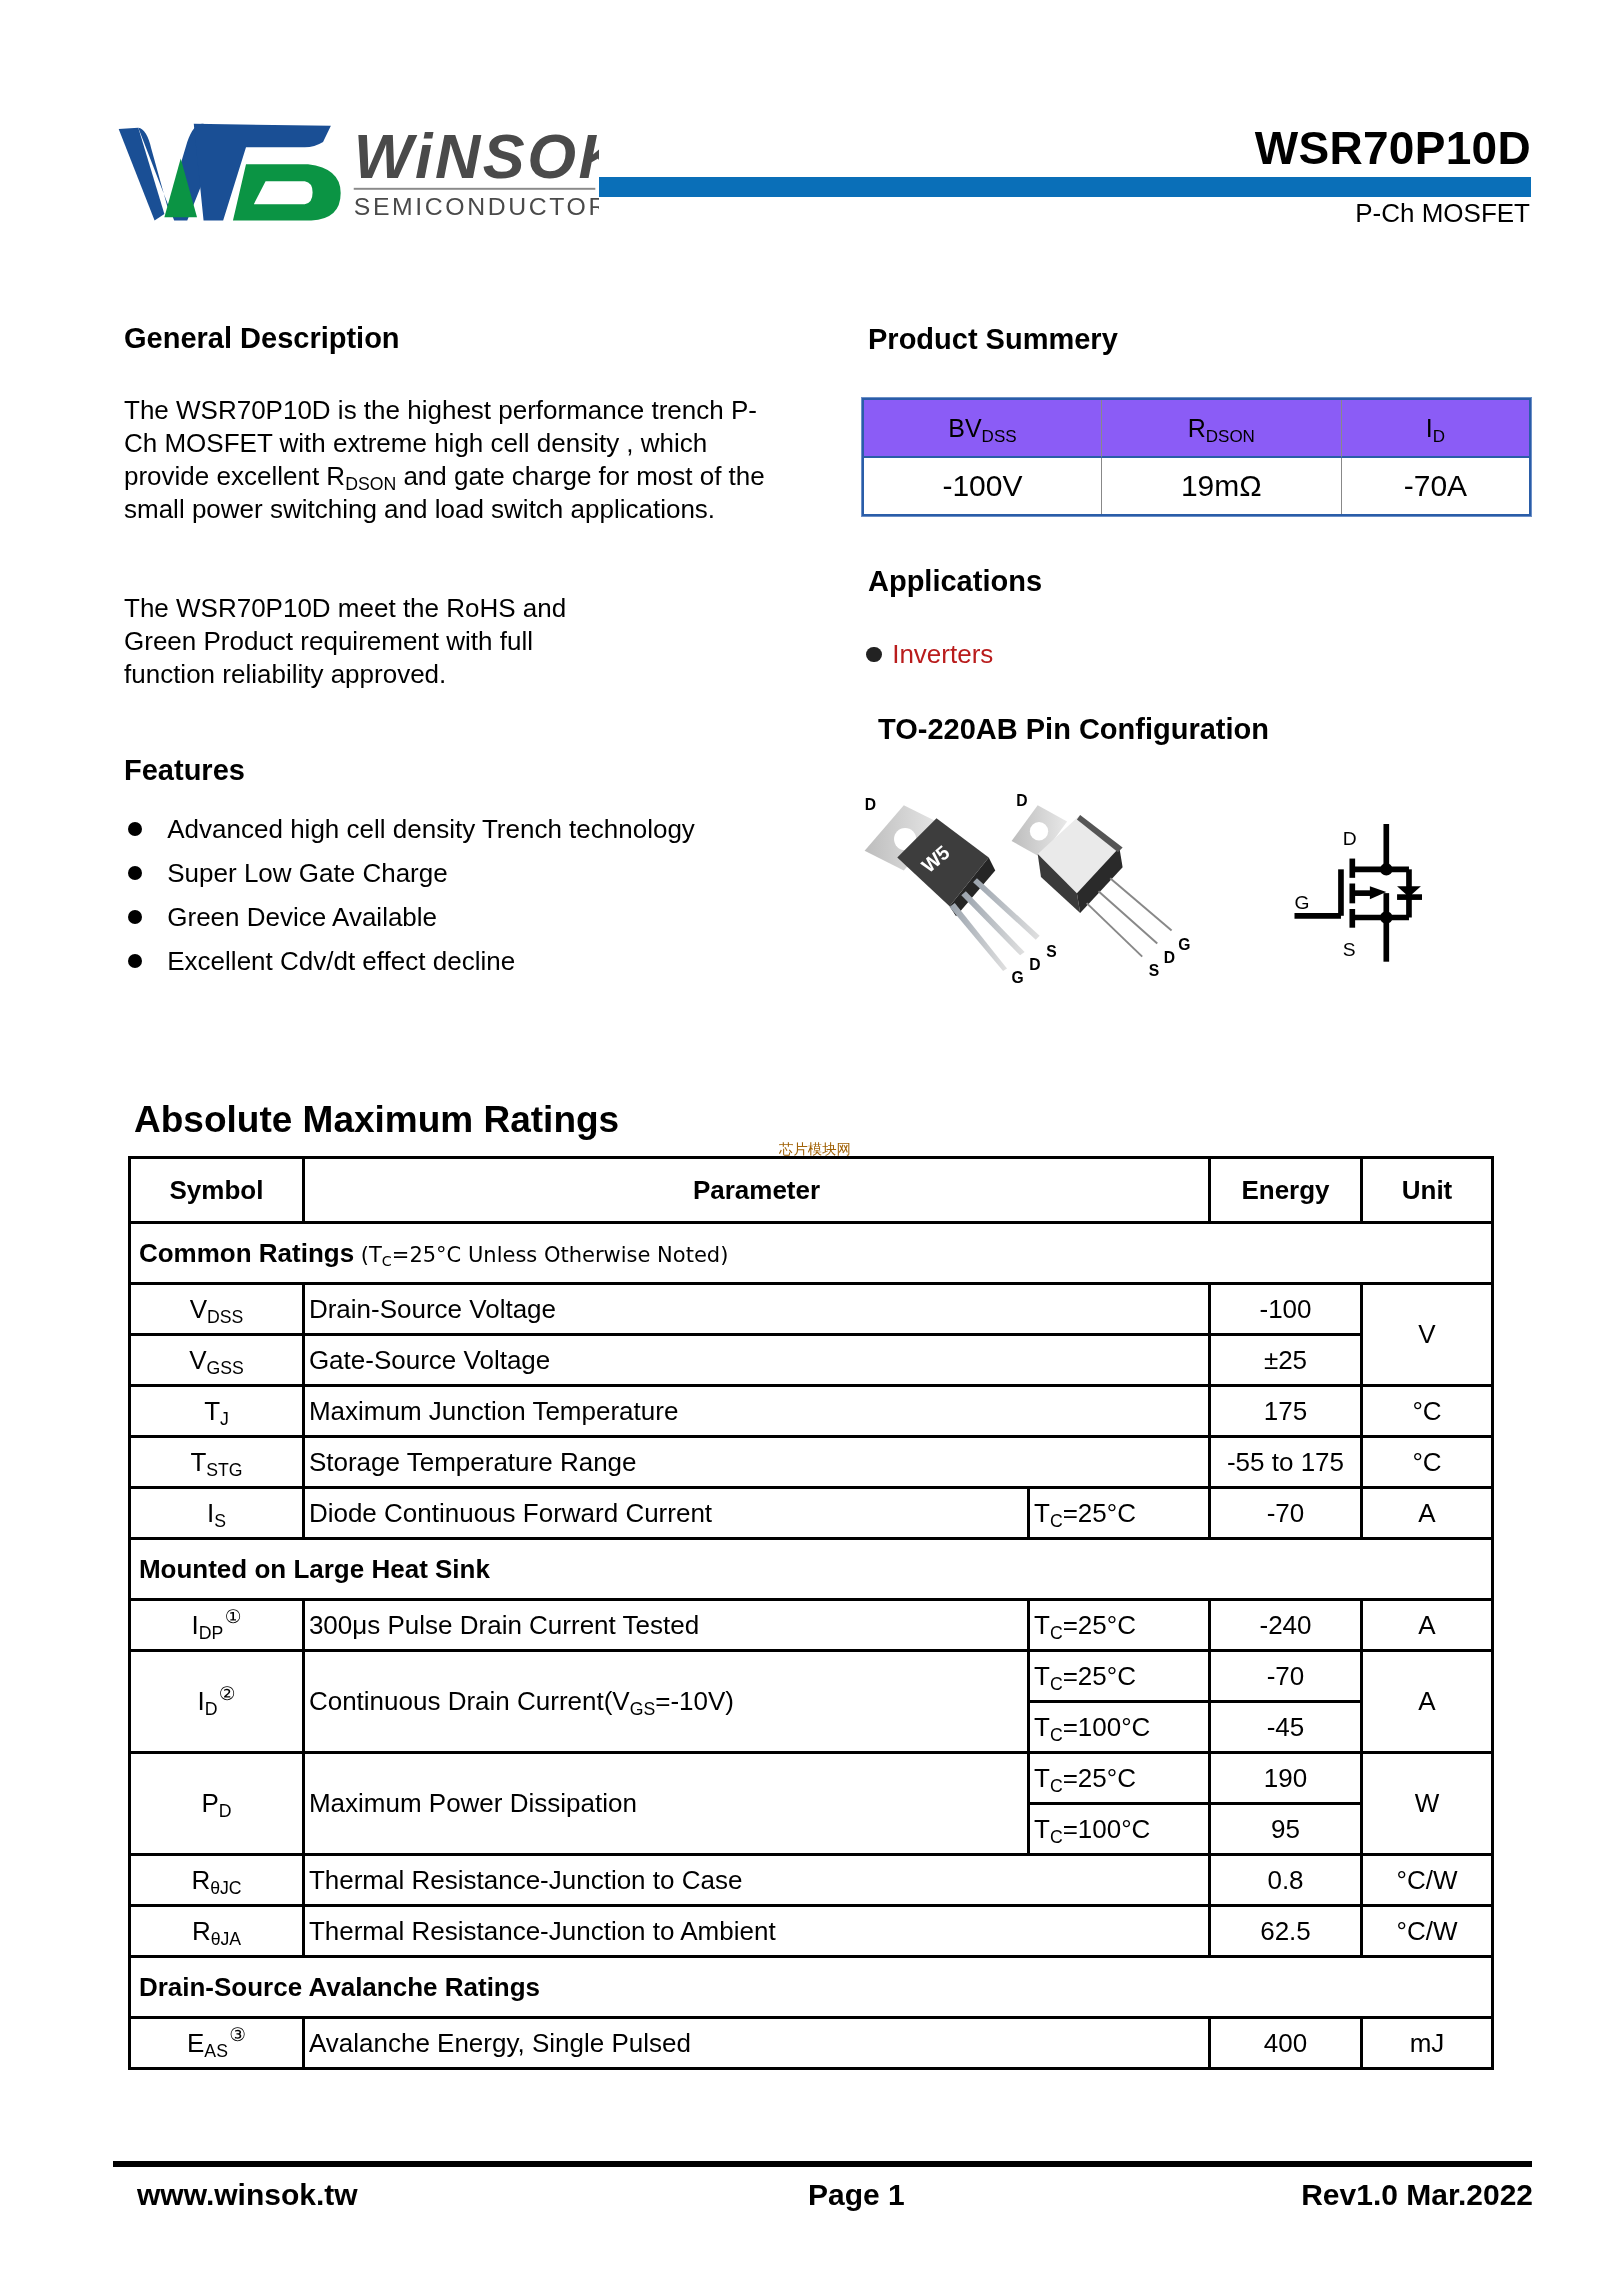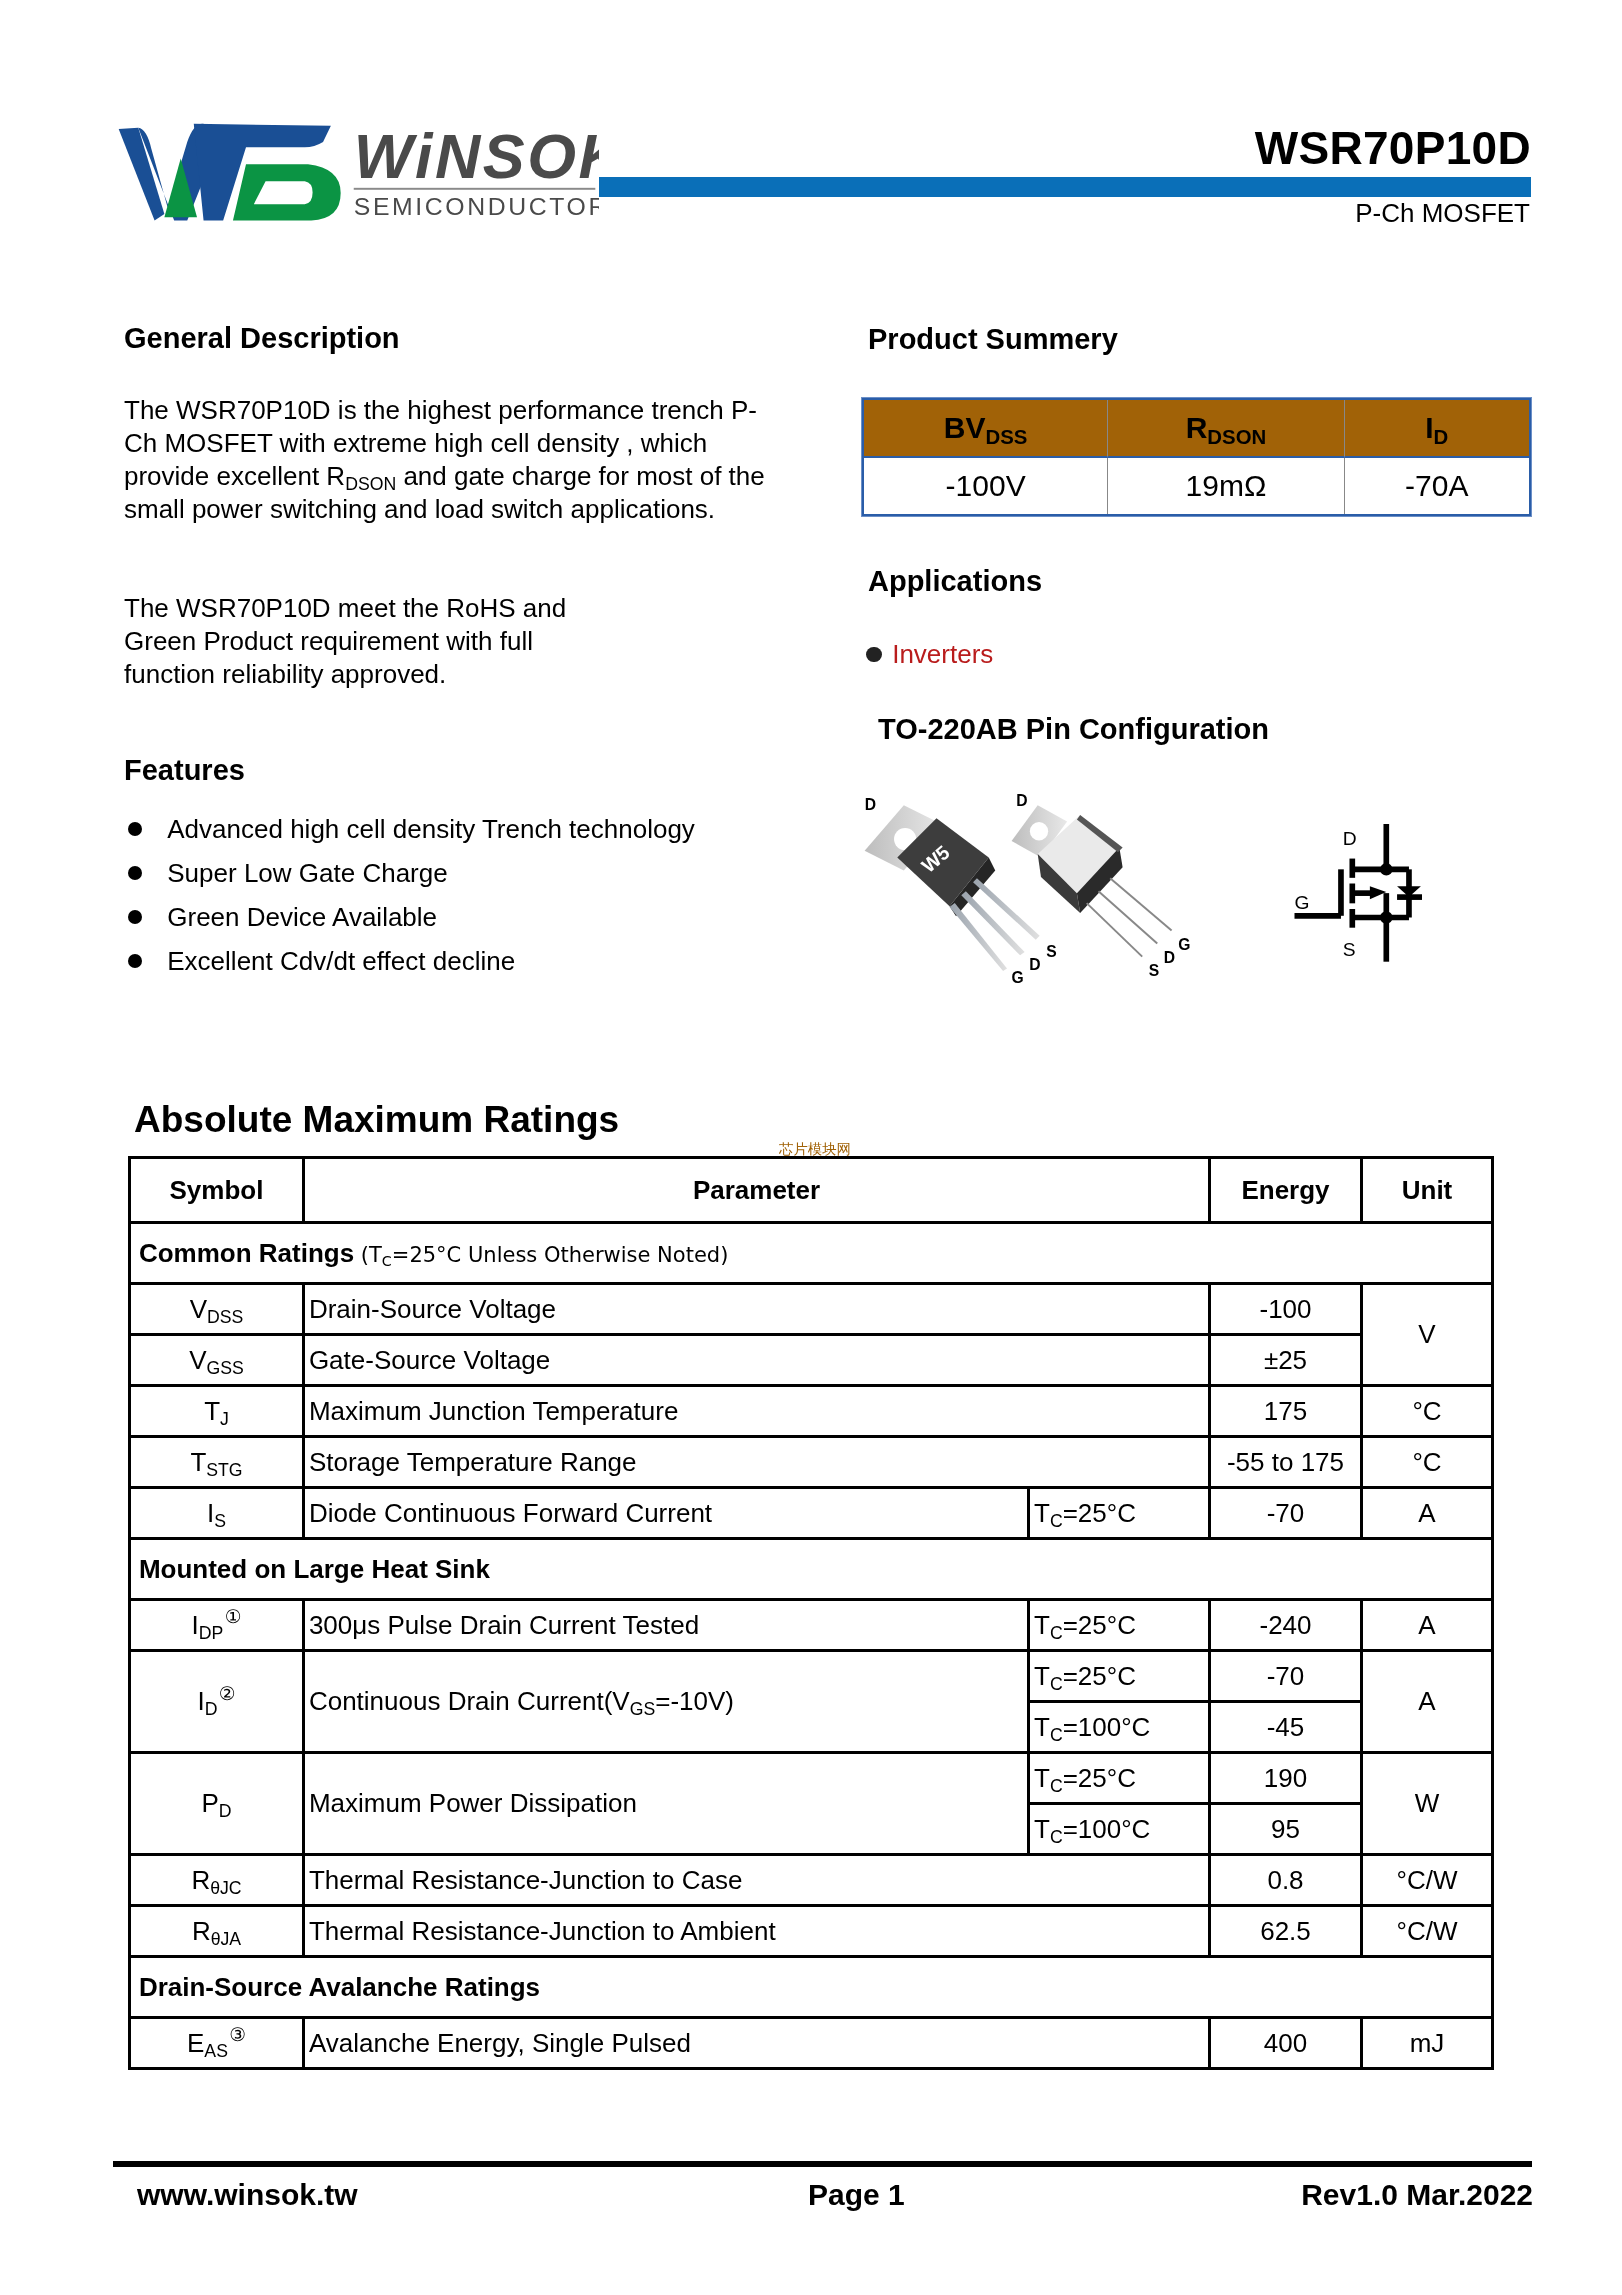--- a/index.html
+++ b/index.html
@@ -28,21 +28,21 @@
   #feat-list { left:124px; top:807px; list-style:none; margin:0; padding:0; }
   #feat-list li { font-size:26px; height:44px; line-height:44px; display:flex; align-items:center; }
   .bullet { display:inline-block; width:14.4px; height:14.4px; border-radius:50%; background:#000; margin:0 25px 0 3.9px; }
 
   
   #ps-title { left:868px; top:323px; }
   #ps-table { left:862px; top:398px; width:669px; border-collapse:separate; border-spacing:0;
               border:2px double #2a5da8; outline:1.3px solid #6b8fc7; outline-offset:0px; }
   #ps-table td { text-align:center; border-right:1.3px solid #888; font-size:30px; }
   #ps-table tr td:last-child { border-right:none; }
-  #ps-table tr.head td { background:#a16207; height:54px; font-weight:bold; font-size:30px; border-bottom:2.6px double #2a5da8; }
+  #ps-table tr.head td { background:#8b5cf6; height:54px; font-weight:normal; font-size:25px; border-bottom:2.6px double #2a5da8; }
   #ps-table tr.val td { height:54px; }
 
   
   #app-title { left:868px; top:565px; }
   #app-item { left:866px; top:639px; font-size:26px; display:flex; align-items:center; color:#b91c1c; }
   #app-item .bullet { margin:0 10.5px 0 0; width:15.7px; height:15.7px; background:#222; }
   #pin-title { left:862px; top:713px;margin-left:16px; }
 
   
   #pkg { left:851px; top:779px; width:393px; height:209px; }

